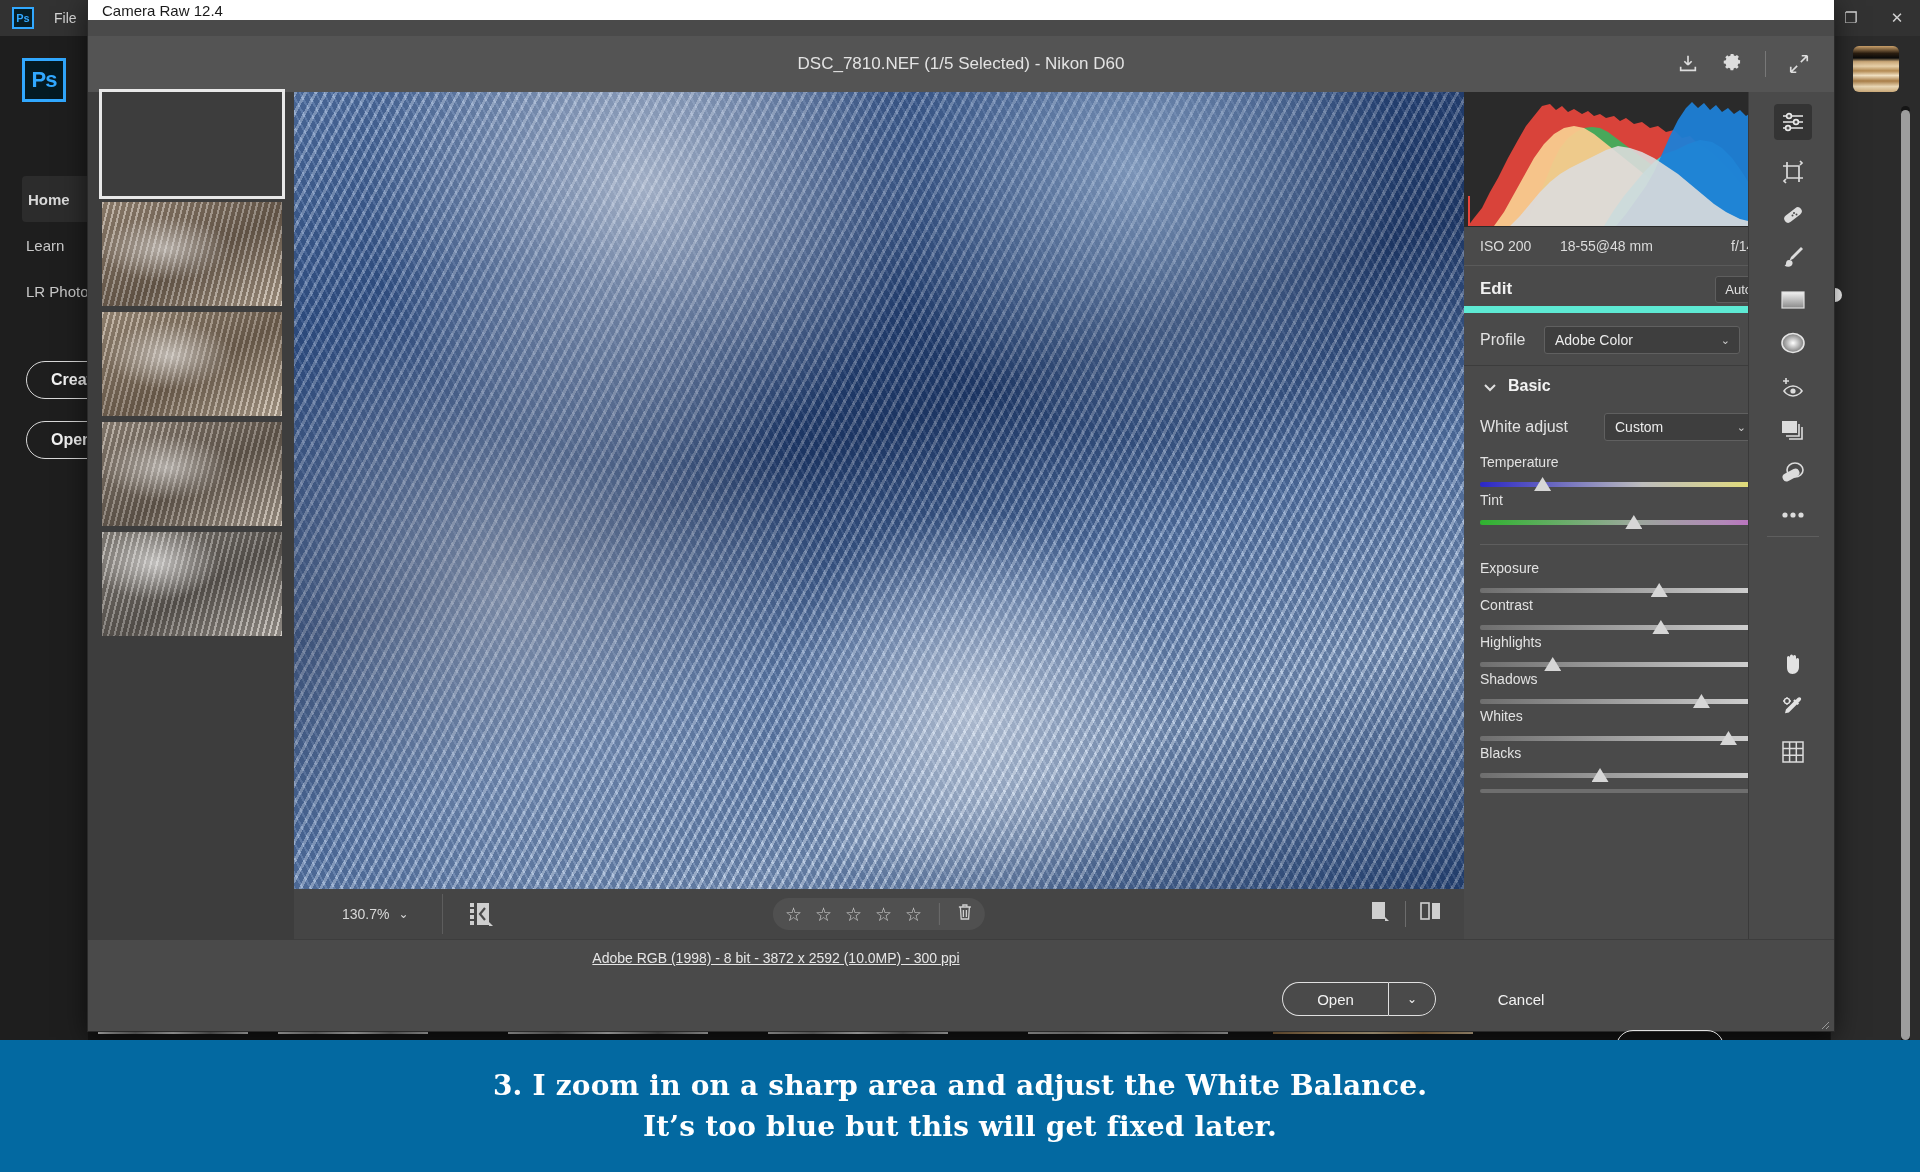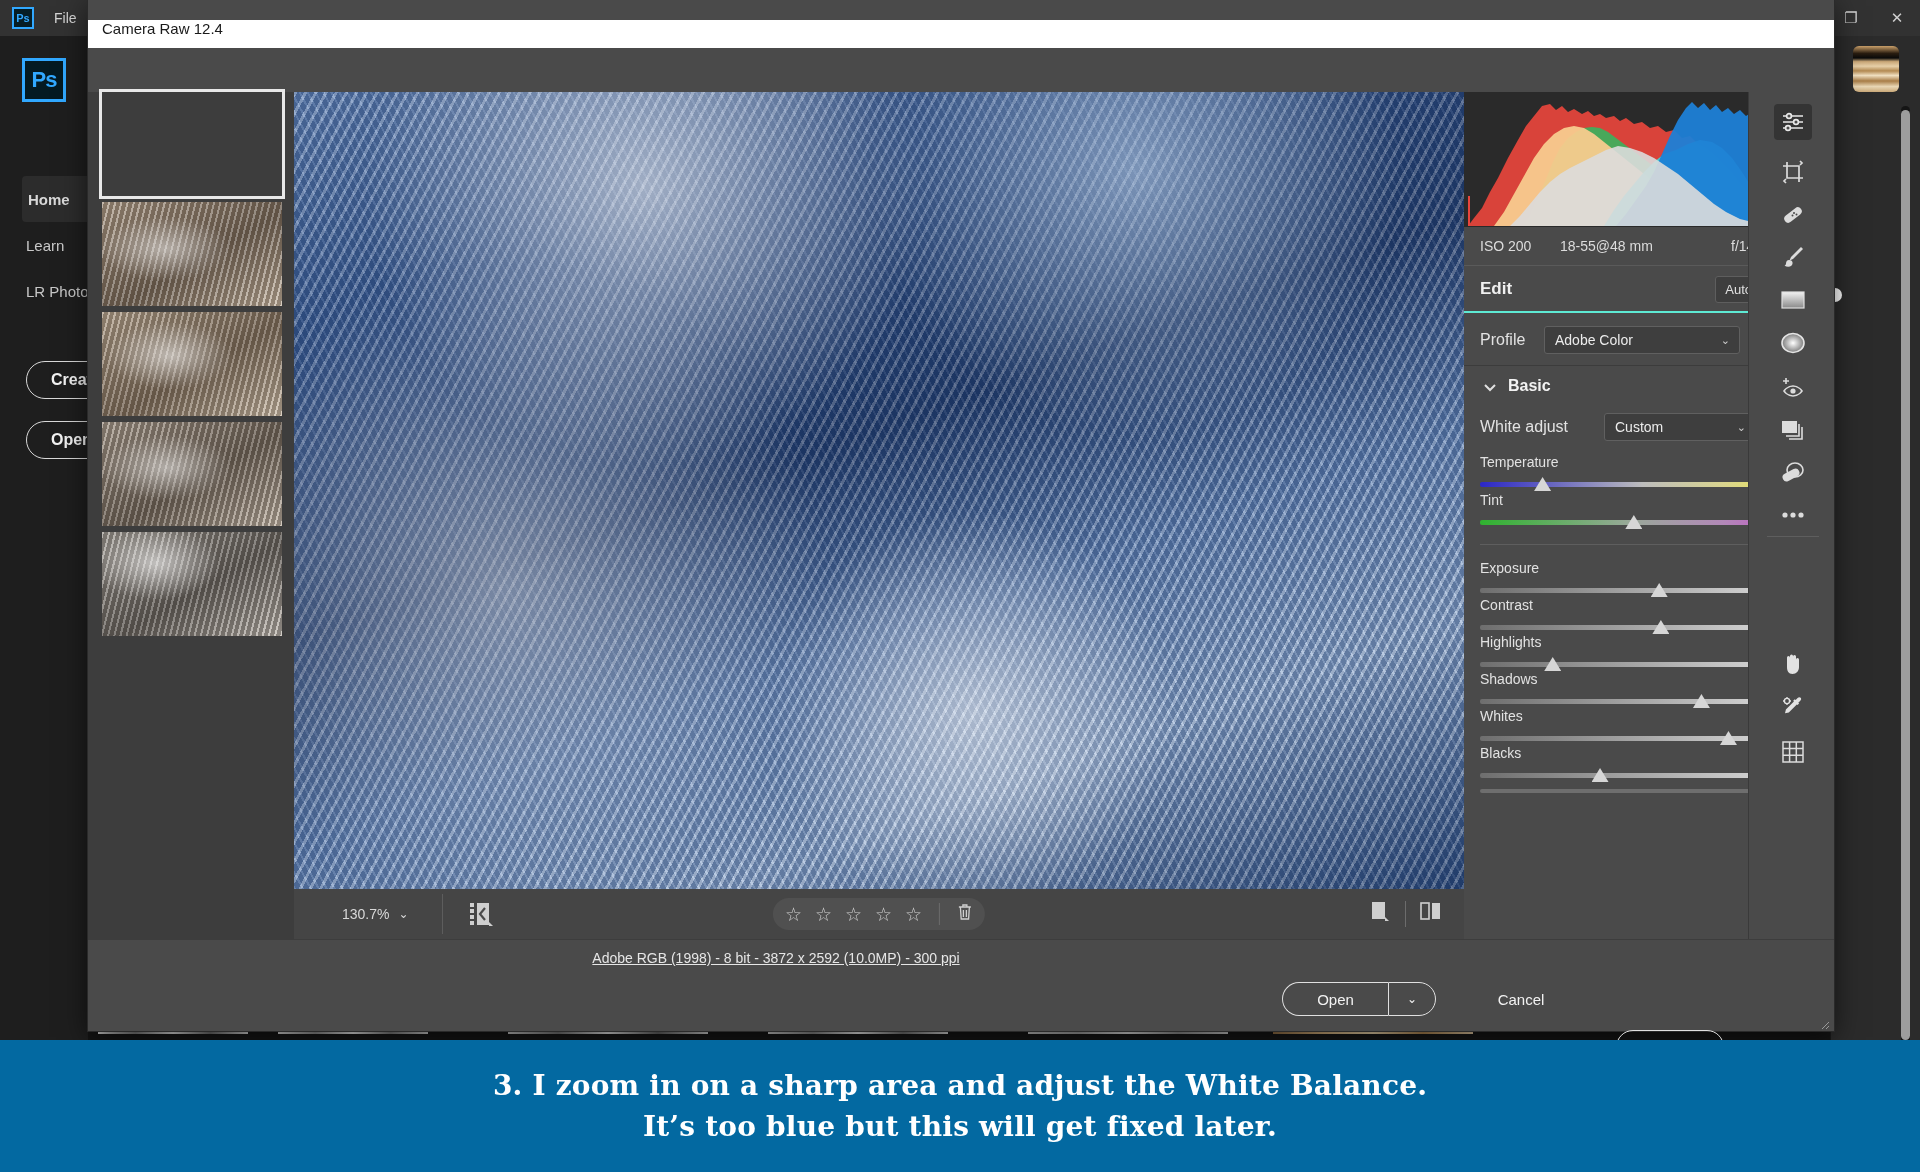--- a/index.html
+++ b/index.html
@@ -33,21 +33,21 @@
   .ps-scroll-track { position:absolute; right:10px; top:70px; width:9px; height:940px; background:#151515; border-radius:5px; }
   .ps-scroll-thumb { position:absolute; right:10px; top:74px; width:9px; height:930px; background:#9d9d9d; border-radius:5px; }
   .ps-dot { position:absolute; right:78px; top:252px; width:14px; height:14px; border-radius:50%; background:#fff; }
 
   .ps-filmstrip { position:absolute; left:88px; bottom:0; width:1742px; height:36px; background:#141414; }
   .fs-thumb { position:absolute; top:6px; height:24px; background:#e6e6e6; }
 
   
   .acr { position:absolute; left:88px; top:0; width:1746px; height:1031px; background:#4a4a4a;
       box-shadow:0 0 0 1px #2a2a2a, 0 6px 26px rgba(0,0,0,.6); }
-  .acr-titlebar { position:absolute; left:0; top:0; width:1746px; height:28px; background:#fff; display:flex; align-items:flex-start;margin-top:20px; }
+  .acr-titlebar { position:absolute; left:0; top:0; width:1746px; height:20px; background:#fff; display:flex; align-items:center; }
   .acr-title { color:#1a1a1a; font-size:15px; margin-left:14px; }
 
   .acr-header { position:absolute; left:0; top:36px; width:1746px; height:56px; background:#545454; }
   .acr-headtitle { position:absolute; left:0; top:0; width:1746px; height:56px; display:flex; align-items:center; justify-content:center;
       color:#e3e3e3; font-size:17px; }
   .head-icons { position:absolute; right:16px; top:0; height:56px; display:flex; align-items:center; gap:6px; }
   .hic { width:38px; height:38px; display:flex; align-items:center; justify-content:center; }
   .head-sep { width:1px; height:26px; background:#787878; margin:0 8px; }
 
   
@@ -71,21 +71,21 @@
   .viewmodes { position:absolute; right:20px; top:0; height:50px; display:flex; align-items:center; gap:12px; }
   .vm-sep { width:1px; height:26px; background:#6c6c6c; }
 
   
   .acr-panel { position:absolute; left:1376px; top:92px; width:370px; height:847px; background:#4a4a4a; }
   .hist-wrap { position:absolute; left:0; top:0; width:370px; height:135px; background:#2a2a2a; }
   .clip-box { position:absolute; top:3px; width:26px; height:24px; border:1px solid #5b5b5b; display:flex; align-items:center; justify-content:center; }
   .exif { position:absolute; left:0; top:135px; width:370px; height:38px; display:flex; align-items:center; color:#dcdcdc; font-size:14px; }
   .exif span { position:absolute; }
 
-  .edit-row { position:absolute; left:0; top:173px; width:370px; height:48px; border-top:1px solid #5a5a5a; border-bottom:2px solid #5eead4; }
+  .edit-row { position:absolute; left:0; top:173px; width:370px; height:48px; border-top:1px solid #5a5a5a; border-bottom:7px solid #5eead4; }
   .edit-lab { position:absolute; left:16px; top:13px; color:#f0f0f0; font-size:17px; font-weight:bold; }
   .mini-btn { position:absolute; top:10px; height:27px; background:#3e3e3e; border:1px solid #5e5e5e; border-radius:3px;
       color:#e0e0e0; font-size:13px; display:flex; align-items:center; justify-content:center; padding:0 9px; }
 
   .profile-row { position:absolute; left:0; top:222px; width:370px; height:52px; border-bottom:1px solid #3c3c3c; }
   .p-lab { position:absolute; left:16px; top:17px; color:#e2e2e2; font-size:16px; }
   .select { position:absolute; background:#3e3e3e; border:1px solid #606060; border-radius:3px; color:#ececec; font-size:14px;
       display:flex; align-items:center; padding:0 10px; }
   .select .chev { position:absolute; right:9px; color:#cfcfcf; font-size:11px; }
 
@@ -176,20 +176,42 @@
       <div class="fs-thumb" style="left:1185px;width:200px; background:linear-gradient(90deg,#8c6a42,#caa877,#e0cba3,#a8804d,#d8c09a);"></div>
     </div>
   </div>
 
   <div class="acr">
 
     <div class="acr-titlebar">
       <div class="acr-title">Camera Raw 12.4</div>
     </div>
 
+    <div class="acr-header">
+      <div class="acr-headtitle">DSC_7810.NEF (1/5 Selected)  -   Nikon D60</div>
+      <div class="head-icons">
+        <div class="hic">
+          <svg width="22" height="22" viewBox="0 0 24 24" fill="none" stroke="#ddd" stroke-width="1.8">
+            <path d="M12 3v10M12 13l-4-4M12 13l4-4"></path>
+              <path d="M4 15v4h16v-4"></path>
+            </svg>
+        </div>
+        <div class="hic">
+          <svg width="22" height="22" viewBox="0 0 24 24" fill="#ddd">
+            <path d="M12 8.5a3.5 3.5 0 100 7 3.5 3.5 0 000-7zm9-.5l-2-.4a7.3 7.3 0 00-.7-1.7l1.2-1.7-2.1-2.1-1.7 1.2a7.3 7.3 0 00-1.7-.7L13.6 1h-3l-.4 2a7.3 7.3 0 00-1.7.7L6.8 2.5 4.7 4.6l1.2 1.7a7.3 7.3 0 00-.7 1.7L3 8.4v3l2 .4c.16.6.4 1.16.7 1.7l-1.2 1.7 2.1 2.1 1.7-1.2c.54.3 1.1.54 1.7.7l.4 2h3l.4-2c.6-.16 1.16-.4 1.7-.7l1.7 1.2 2.1-2.1-1.2-1.7c.3-.54.54-1.1.7-1.7l2-.4v-3z"></path>
+            </svg>
+        </div>
+        <div class="head-sep"></div>
+        <div class="hic">
+          <svg width="22" height="22" viewBox="0 0 24 24" fill="none" stroke="#ddd" stroke-width="1.8">
+            <path d="M14 10l7-7M21 3v6M21 3h-6M10 14l-7 7M3 21v-6M3 21h6"></path>
+            </svg>
+        </div>
+      </div>
+    </div>
 
     <div class="acr-strip">
       <div class="strip-thumb sel" style="top:0px;
            background-image:
              radial-gradient(ellipse at 30% 35%, rgba(255,255,255,.55), transparent 38%),
              repeating-linear-gradient(104deg, rgba(255,255,255,.20) 0 2px, rgba(20,40,80,.35) 2px 6px),
              linear-gradient(150deg,#5b7cb4 0%,#2e4a78 40%,#8fa8cc 70%,#203css 100%),
              linear-gradient(#3f5d8f,#2a4268);"></div>
       <div class="strip-thumb" style="top:110px;
            background-image:

